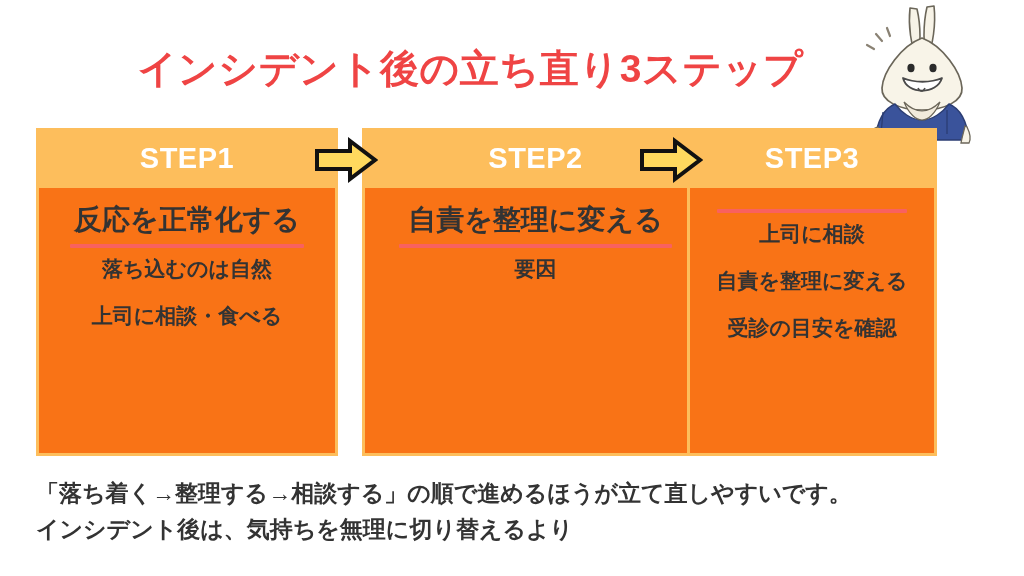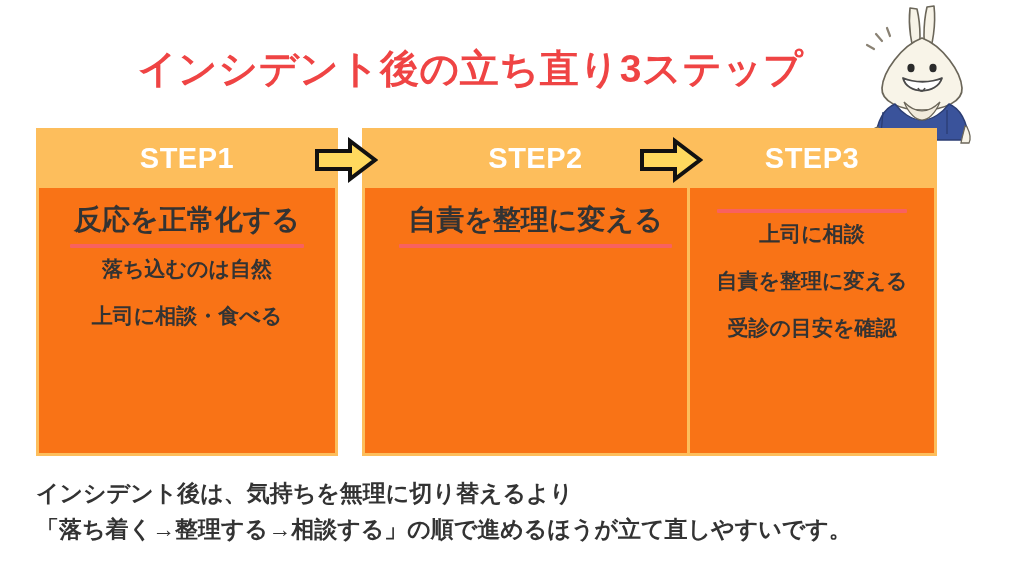--- a/index.html
+++ b/index.html
@@ -190,20 +190,21 @@
   </div>
 
   <div class="step-card card-2">
     <div class="step-header">
       <span class="step-header-label">STEP2</span>
     </div>
     <div class="step-body">
       <div class="step-heading">自責を整理に変える</div>
       <div class="heading-rule"></div>
       <div class="step-items">
+        <div class="step-item">要因</div>
       </div>
     </div>
   </div>
 
   <div class="step-card card-3">
     <div class="step-header">
       <span class="step-header-label">STEP3</span>
     </div>
     <div class="step-body">
       <div class="heading-rule"></div>
@@ -221,17 +222,17 @@
     </svg>
   </div>
 
   <div class="step-arrow arrow-2">
     <svg width="64" height="46" viewBox="0 0 64 46" xmlns="http://www.w3.org/2000/svg">
       <polygon points="3,14 36,14 36,4 61,23 36,42 36,32 3,32" fill="#FFD95E" stroke="#111111" stroke-width="4" stroke-linejoin="miter"></polygon>
     </svg>
   </div>
 
   <div class="caption">
+    <div class="caption-line">「落ち着く→整理する→相談する」の順で進めるほうが立て直しやすいです。</div>
     <div class="caption-line">インシデント後は、気持ちを無理に切り替えるより</div>
-    <div class="caption-line">「落ち着く→整理する→相談する」の順で進めるほうが立て直しやすいです。</div>
   </div>
 
 </div>
 
 </body></html>

